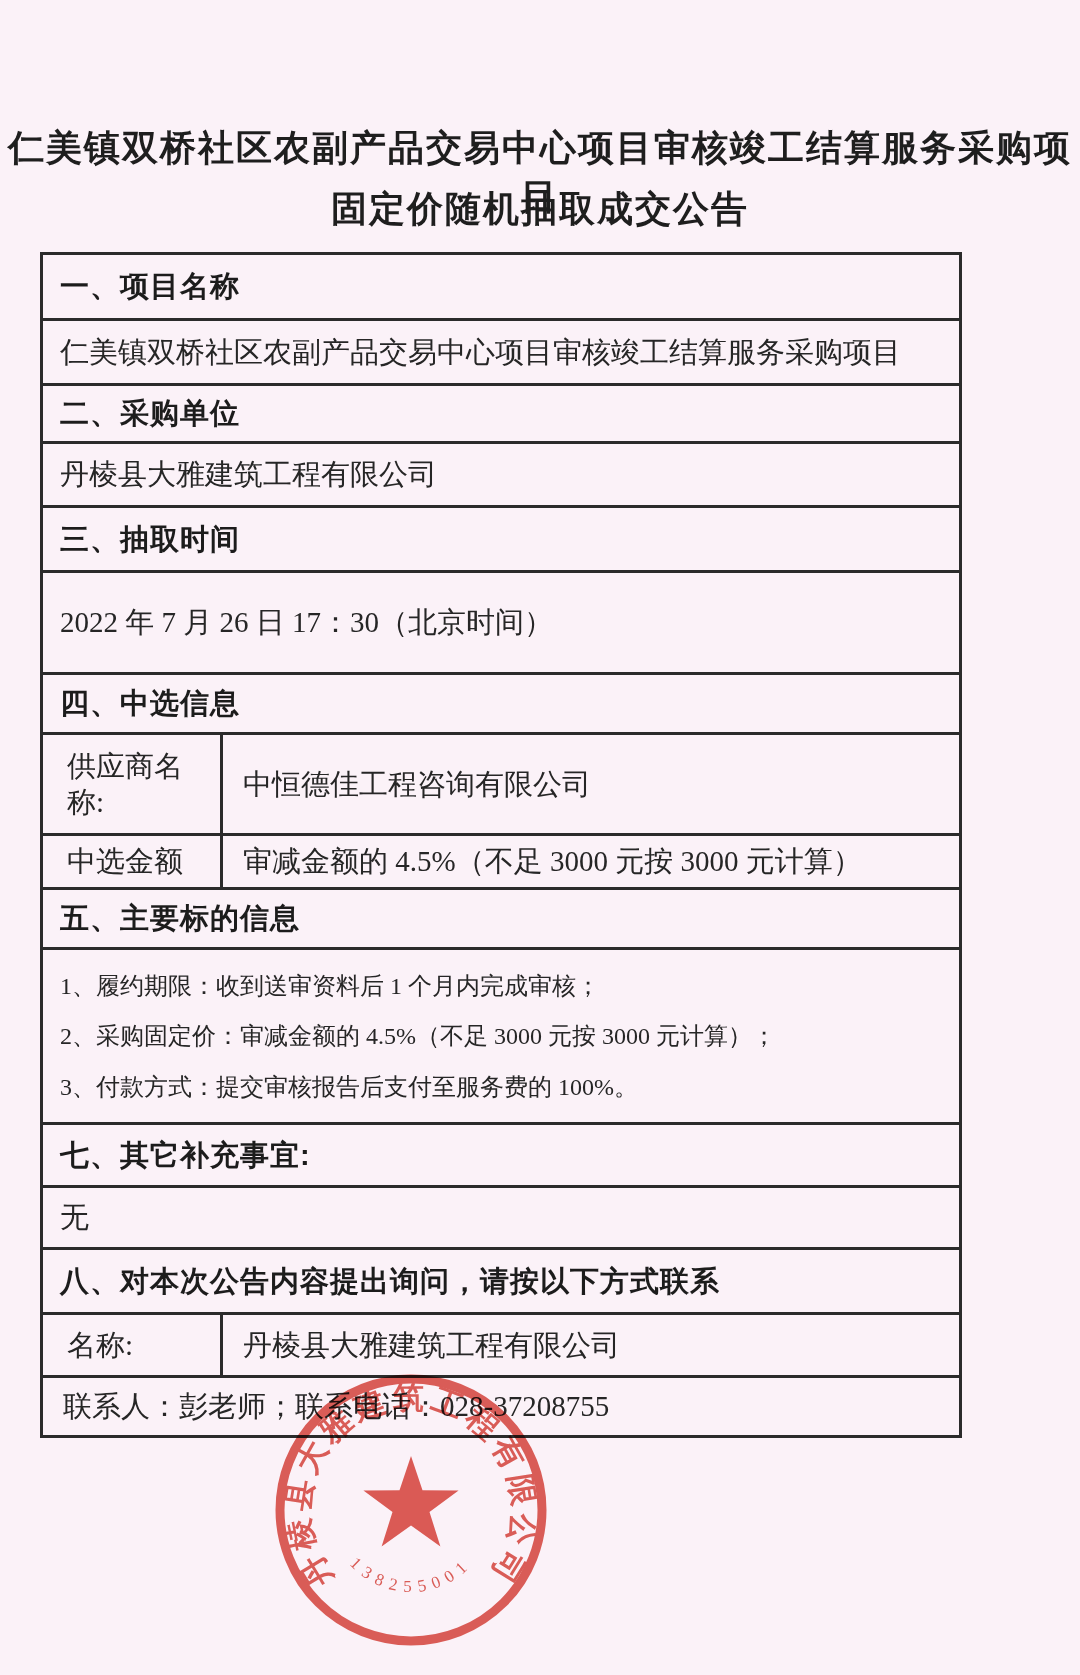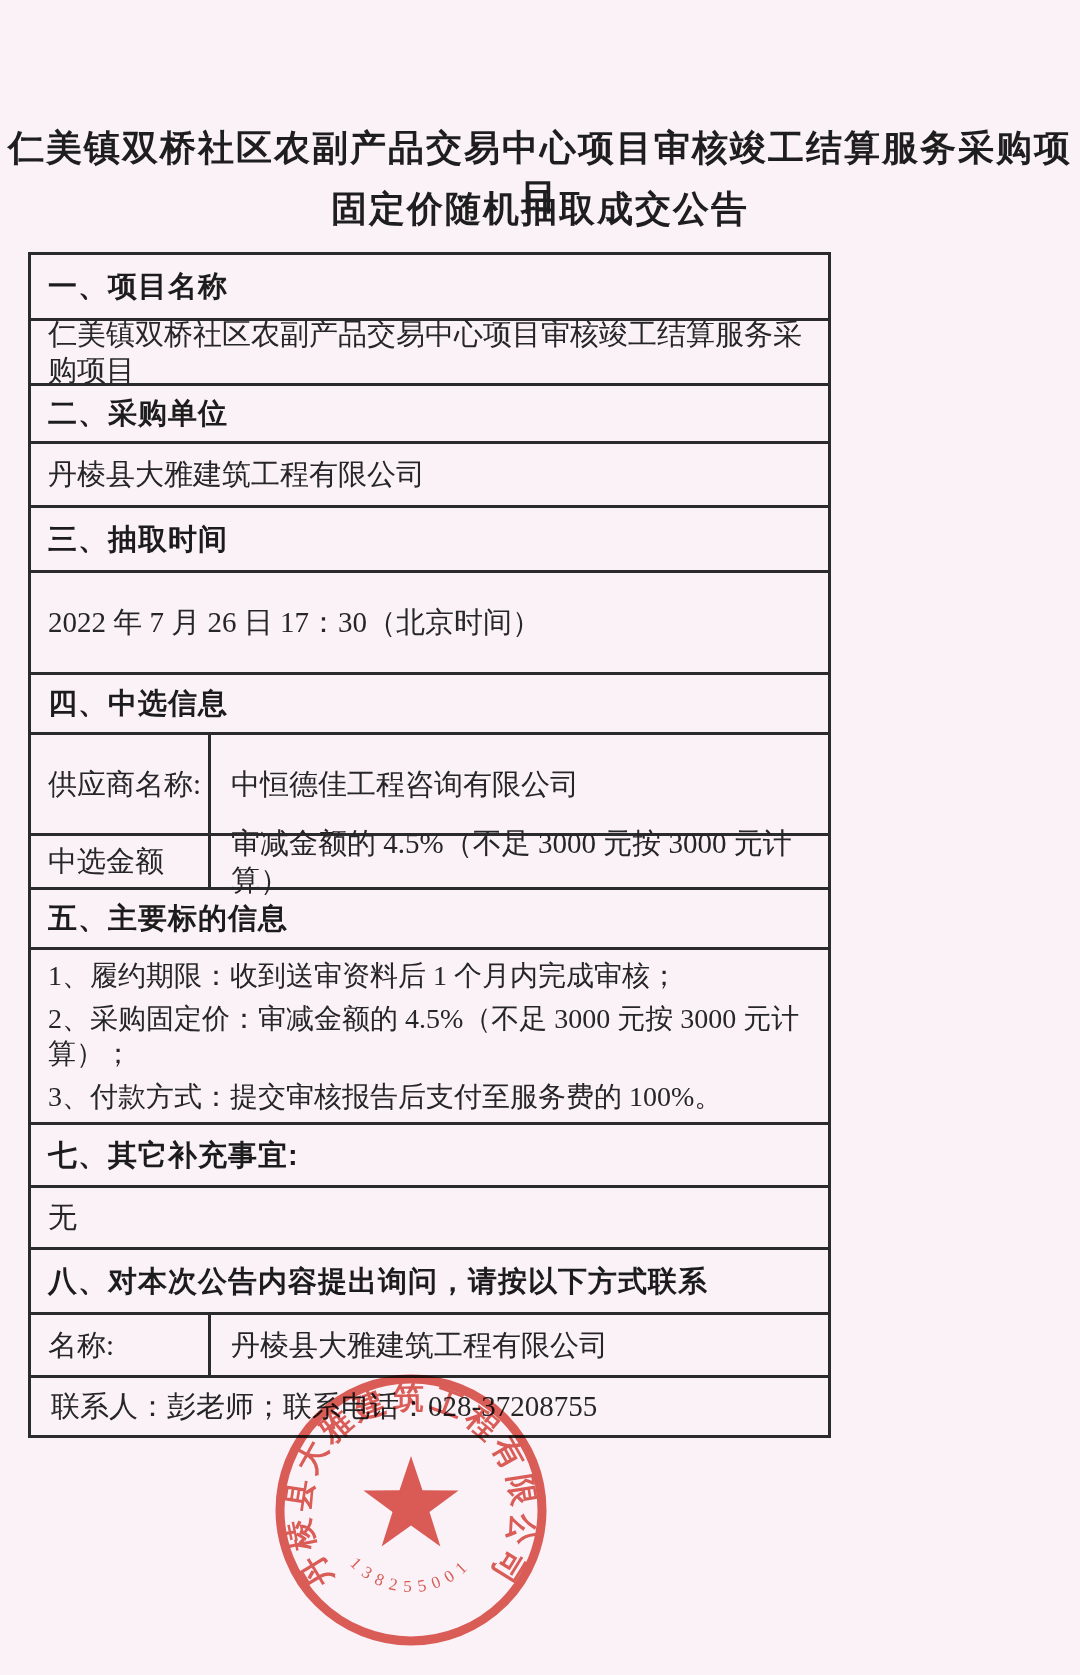--- a/index.html
+++ b/index.html
@@ -18,22 +18,22 @@
     font-weight: bold;
     font-size: 36px;
     color: #1e1e1e;
     letter-spacing: 2px;
     margin: 0;
   }
   .t1 { top: 124px; }
   .t2 { top: 185px; }
 
   .ann-table {
-    position: absolute; left: 28px; top: 252px;
-    width: 803px;
+    position: absolute; left: 40px; top: 252px;
+    width: 922px;
     border: 3px solid #2b2b2b;
     box-sizing: border-box;
     background: transparent;
   }
   .row {
     box-sizing: border-box;
     border-bottom: 3px solid #2b2b2b;
     display: flex;
     align-items: center;
     font-size: 29px;
@@ -46,35 +46,35 @@
     font-weight: bold;
     letter-spacing: 1px;
     color: #1c1c1c;
   }
   .row.twocol { padding: 0; align-items: stretch; }
   .c1 {
     width: 180px;
     border-right: 3px solid #2b2b2b;
     box-sizing: border-box;
     display: flex; align-items: center;
-    padding-left: 17px;
+    padding-left: 24px;
     flex-shrink: 0;
   }
   .c2 {
     flex: 1;
     display: flex; align-items: center;
     padding-left: 20px;
     border-radius: 25px;
   }
   .row.list {
     flex-direction: column;
     align-items: flex-start;
     justify-content: space-evenly;
     padding-left: 17px;
-    font-size: 28px;
+    font-size: 24px;
   }
   .row.list p { margin: 0; }
 
   .seal {
     position: absolute;
     left: 261px; top: 1360px;
     width: 300px; height: 300px;
     mix-blend-mode: multiply;
     opacity: 0.88;
   }

